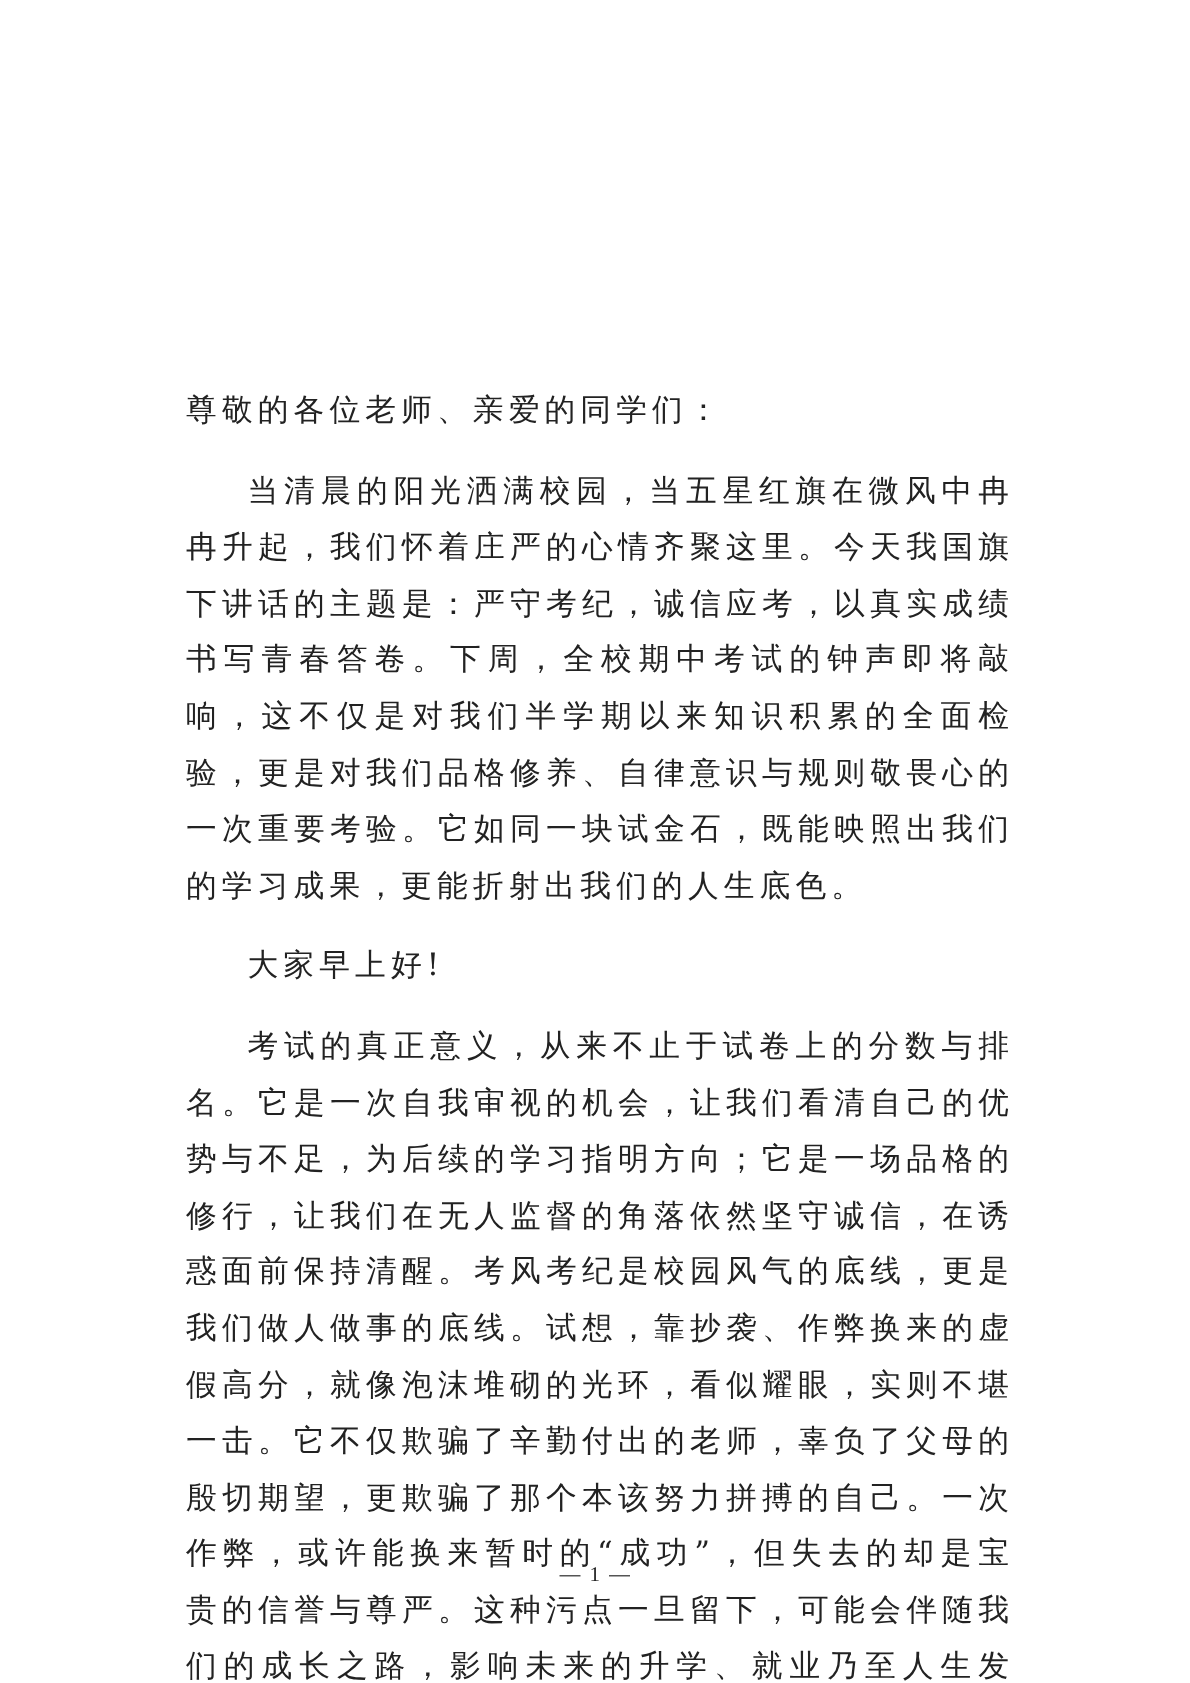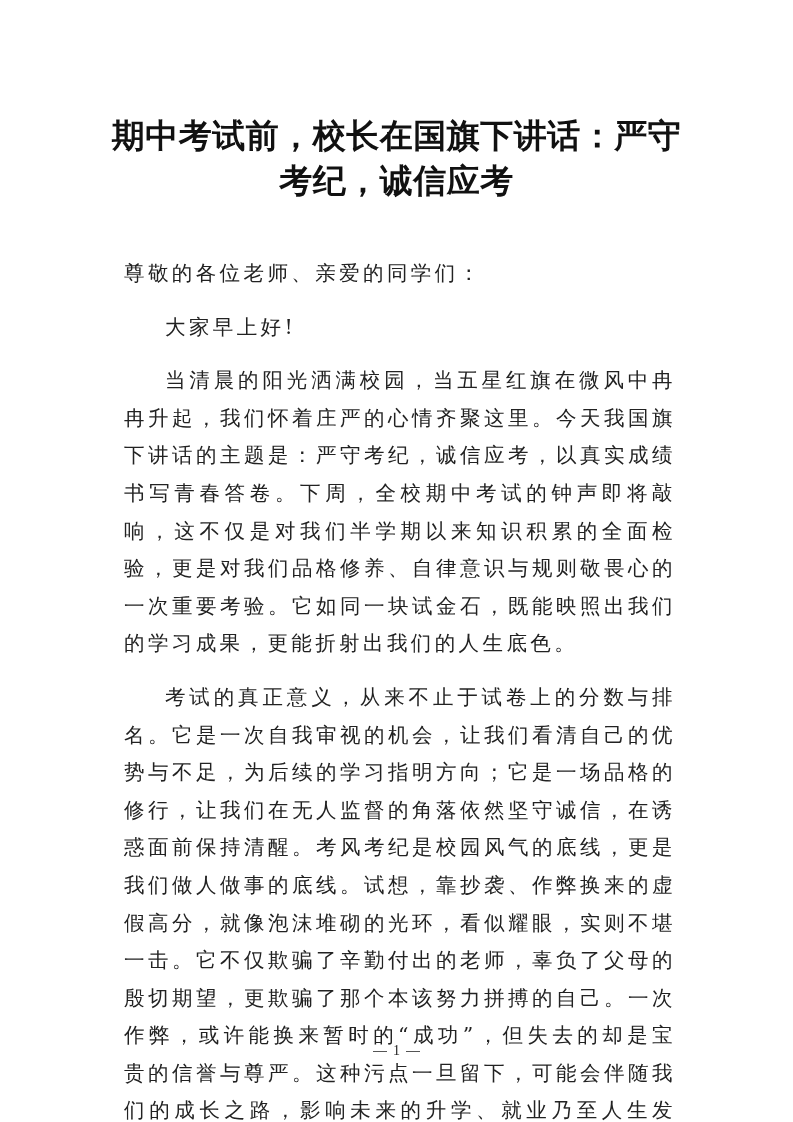--- a/index.html
+++ b/index.html
@@ -23,26 +23,25 @@
     position: absolute; left: 0; top: 1043px; width: 793px;
     text-align: center; font-family: "Liberation Serif", serif;
     font-size: 14px; color: #222;
   }
   .footer .dash { display: inline-block; width: 14px; height: 1px; background: #555; vertical-align: middle; margin: 0 6px; }
 </style>
 </head>
 <body>
 
 <div class="page">
-  <div class="title">期中考试前，校长在国旗下讲话：严守考纪，诚信应考</div>
 
   <div class="body">
     <p>尊敬的各位老师、亲爱的同学们：</p>
+    <p class="indent">当清晨的阳光洒满校园，当五星红旗在微风中冉冉升起，我们怀着庄严的心情齐聚这里。今天我国旗下讲话的主题是：严守考纪，诚信应考，以真实成绩书写青春答卷。下周，全校期中考试的钟声即将敲响，这不仅是对我们半学期以来知识积累的全面检验，更是对我们品格修养、自律意识与规则敬畏心的一次重要考验。它如同一块试金石，既能映照出我们的学习成果，更能折射出我们的人生底色。</p>
     <p class="indent">大家早上好!</p>
-    <p class="indent">当清晨的阳光洒满校园，当五星红旗在微风中冉冉升起，我们怀着庄严的心情齐聚这里。今天我国旗下讲话的主题是：严守考纪，诚信应考，以真实成绩书写青春答卷。下周，全校期中考试的钟声即将敲响，这不仅是对我们半学期以来知识积累的全面检验，更是对我们品格修养、自律意识与规则敬畏心的一次重要考验。它如同一块试金石，既能映照出我们的学习成果，更能折射出我们的人生底色。</p>
     <p class="indent">考试的真正意义，从来不止于试卷上的分数与排名。它是一次自我审视的机会，让我们看清自己的优势与不足，为后续的学习指明方向；它是一场品格的修行，让我们在无人监督的角落依然坚守诚信，在诱惑面前保持清醒。考风考纪是校园风气的底线，更是我们做人做事的底线。试想，靠抄袭、作弊换来的虚假高分，就像泡沫堆砌的光环，看似耀眼，实则不堪一击。它不仅欺骗了辛勤付出的老师，辜负了父母的殷切期望，更欺骗了那个本该努力拼搏的自己。一次作弊，或许能换来暂时的“成功”，但失去的却是宝贵的信誉与尊严。这种污点一旦留下，可能会伴随我们的成长之路，影响未来的升学、就业乃至人生发展。诚信的缺失，远比一次考试失利更为可怕。</p>
     <p class="indent">在此，我代表学校向全体同学提出三点明确要求：</p>
   </div>
 
   <div class="footer">
     <span class="dash"></span><span>1</span><span class="dash"></span>
   </div>
 </div>
 
 </body></html>

